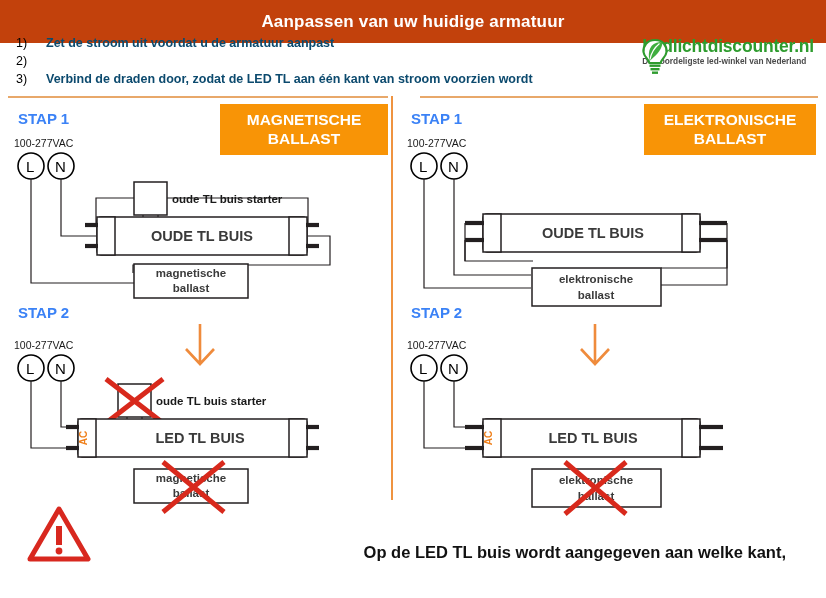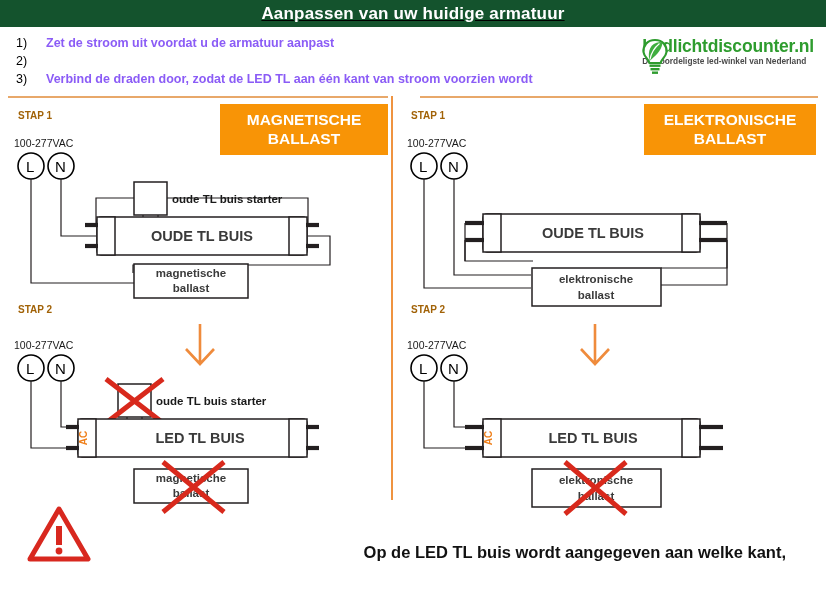--- a/index.html
+++ b/index.html
@@ -7,23 +7,23 @@
     width: 826px; height: 598px;
     background: #ffffff;
     font-family: "Liberation Sans", sans-serif;
     overflow: hidden;
   }
   #page { position: relative; width: 826px; height: 598px; }
 
   
   .titlebar {
     position: absolute; left: 0; top: 0;
-    width: 826px; height: 27px;
-    background: #14532d;
-    display: flex; align-items: center; justify-content: center; text-decoration: underline;
+    width: 826px; height: 43px;
+    background: #c2410c;
+    display: flex; align-items: center; justify-content: center;
   }
   .titlebar .title {
     color: #ffffff; font-size: 17px; font-weight: bold;
     letter-spacing: .2px;
   }
 
   
   .instr-area {
     position: absolute; left: 0; top: 27px;
     width: 826px; height: 64px;
@@ -32,21 +32,21 @@
     position: absolute; left: 16px; top: 7px;
   }
   .step-row {
     display: flex; align-items: baseline;
     height: 18px; line-height: 18px;
   }
   .step-num {
     width: 30px; font-size: 12.5px; font-weight: normal; color: #000;
   }
   .step-txt {
-    font-size: 12.5px; font-weight: bold; color: #8b5cf6;
+    font-size: 12.5px; font-weight: bold; color: #0c4a6e;
     white-space: nowrap;
   }
   .logo {
     position: absolute; right: 12px; top: 10px;
     display: flex; align-items: flex-start;
   }
   .logo-mark { width: 30px; height: 38px; flex: 0 0 30px; }
   .logo-txt { margin-left: 2px; }
   .logo-name {
     font-size: 17.5px; font-weight: bold; color: #2e9c2e;
@@ -79,21 +79,21 @@
     position: absolute; top: 8px;
     background: #f89406; color: #ffffff;
     font-size: 15.5px; font-weight: bold; text-align: center;
     line-height: 19px; padding: 6px 8px 7px 8px;
   }
   .badge.left  { right: 3px;  width: 168px; }
   .badge.right { right: 10px; width: 172px; }
 
   .stap {
     position: absolute; left: 18px;
-    font-size: 10px; font-weight: bold; color: #a16207;
+    font-size: 15px; font-weight: bold; color: #3b82f6;
   }
   .stap.s1 { top: 14px; }
   .stap.s2 { top: 208px; }
 
   svg { position: absolute; left: 0; top: 0; overflow: visible; }
   .wire { fill: none; stroke: #231f20; stroke-width: 1.2; }
   .body-line { fill: #ffffff; stroke: #231f20; stroke-width: 1.5; }
   .pin { stroke: #231f20; stroke-width: 4.2; }
   .term-c { fill: #ffffff; stroke: #000000; stroke-width: 1.6; }
   .term-t { font-size: 15px; fill: #000; font-family: "Liberation Sans", sans-serif; }

